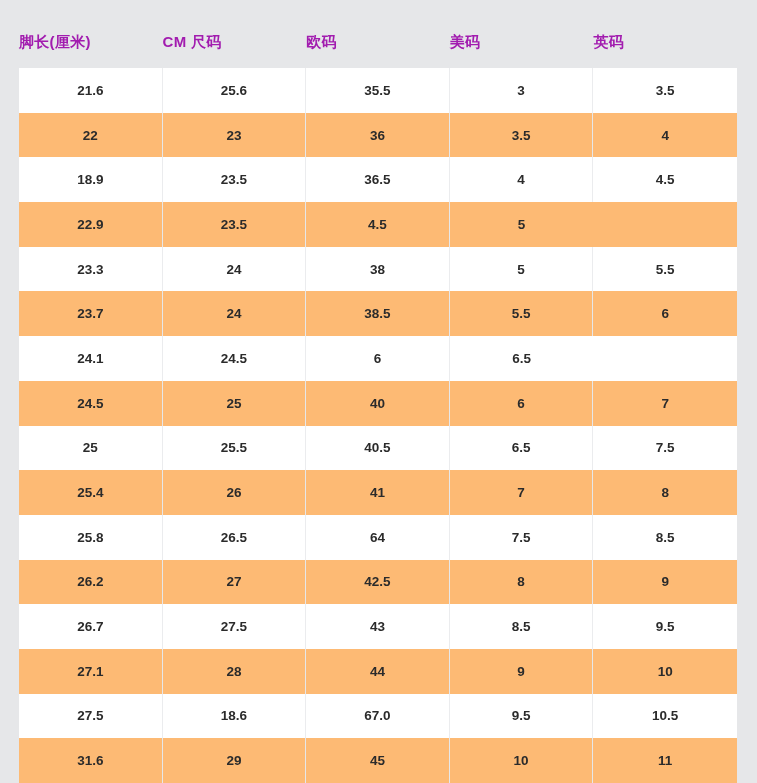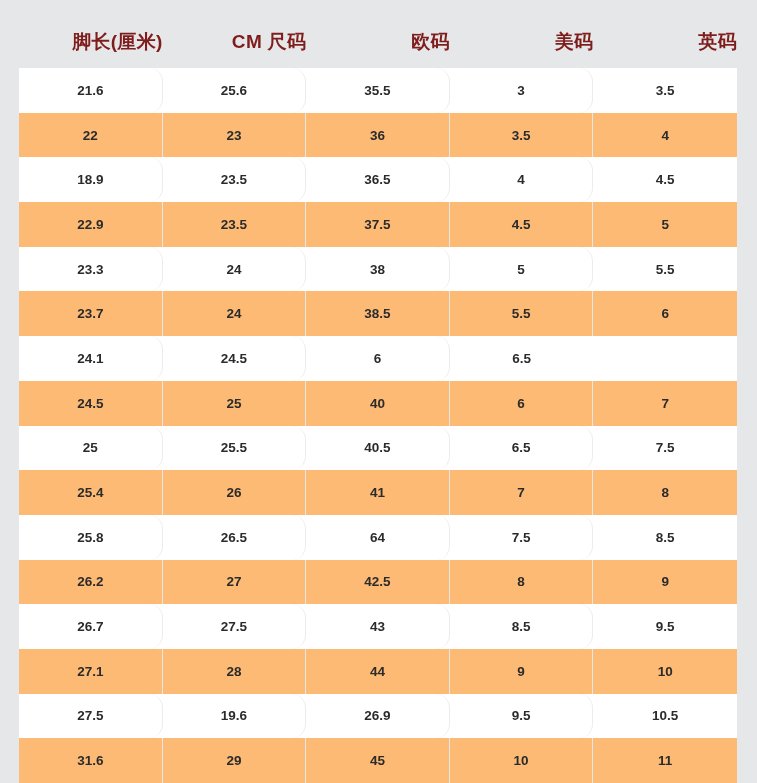--- a/index.html
+++ b/index.html
@@ -26,24 +26,24 @@
   .chart-header {
     display: flex;
     width: 718px;
     margin: 0 0 0 19px;
     height: 68px;
     align-items: center;
   }
   .chart-header .head-cell {
     flex: 0 0 143.6px;
     width: 143.6px;
-    text-align: right;
-    font-size: 19px;
+    text-align: left;
+    font-size: 15px;
     font-weight: 700;
-    color: #7f1d1d;
+    color: #a21caf;
     letter-spacing: 0.3px;
     line-height: 1;
     padding-top: 14px;
   }
 
   
   .chart-body {
     width: 718px;
     margin-left: 19px;
   }
@@ -61,21 +61,21 @@
     display: flex;
     align-items: center;
     justify-content: center;
     font-size: 13.5px;
     font-weight: 600;
     color: #2b2b2b;
     box-sizing: border-box;
     border-right: 1px solid #e9eaec;
     position: relative;
   }
-  .chart-row.odd .cell  { border-right-color: #ebecee; border-radius: 14px; }
+  .chart-row.odd .cell  { border-right-color: #ebecee; }
   .chart-row.even .cell { border-right-color: #e6e7e9; }
   .chart-row .cell:last-child { border-right: none; }
 </style>
 </head>
 <body>
 
 <div class="size-chart">
 
   <div class="chart-header">
       <div class="head-cell">脚长(厘米)</div>
@@ -103,21 +103,20 @@
       <div class="chart-row odd">
         <div class="cell">18.9</div>
         <div class="cell">23.5</div>
         <div class="cell">36.5</div>
         <div class="cell">4</div>
         <div class="cell">4.5</div>
       </div>
       <div class="chart-row even">
         <div class="cell">22.9</div>
         <div class="cell">23.5</div>
-        <div class="cell">37.5</div>
         <div class="cell">4.5</div>
         <div class="cell">5</div>
       </div>
       <div class="chart-row odd">
         <div class="cell">23.3</div>
         <div class="cell">24</div>
         <div class="cell">38</div>
         <div class="cell">5</div>
         <div class="cell">5.5</div>
       </div>
@@ -178,22 +177,22 @@
       </div>
       <div class="chart-row even">
         <div class="cell">27.1</div>
         <div class="cell">28</div>
         <div class="cell">44</div>
         <div class="cell">9</div>
         <div class="cell">10</div>
       </div>
       <div class="chart-row odd">
         <div class="cell">27.5</div>
-        <div class="cell">19.6</div>
-        <div class="cell">26.9</div>
+        <div class="cell">18.6</div>
+        <div class="cell">67.0</div>
         <div class="cell">9.5</div>
         <div class="cell">10.5</div>
       </div>
       <div class="chart-row even">
         <div class="cell">31.6</div>
         <div class="cell">29</div>
         <div class="cell">45</div>
         <div class="cell">10</div>
         <div class="cell">11</div>
       </div>

